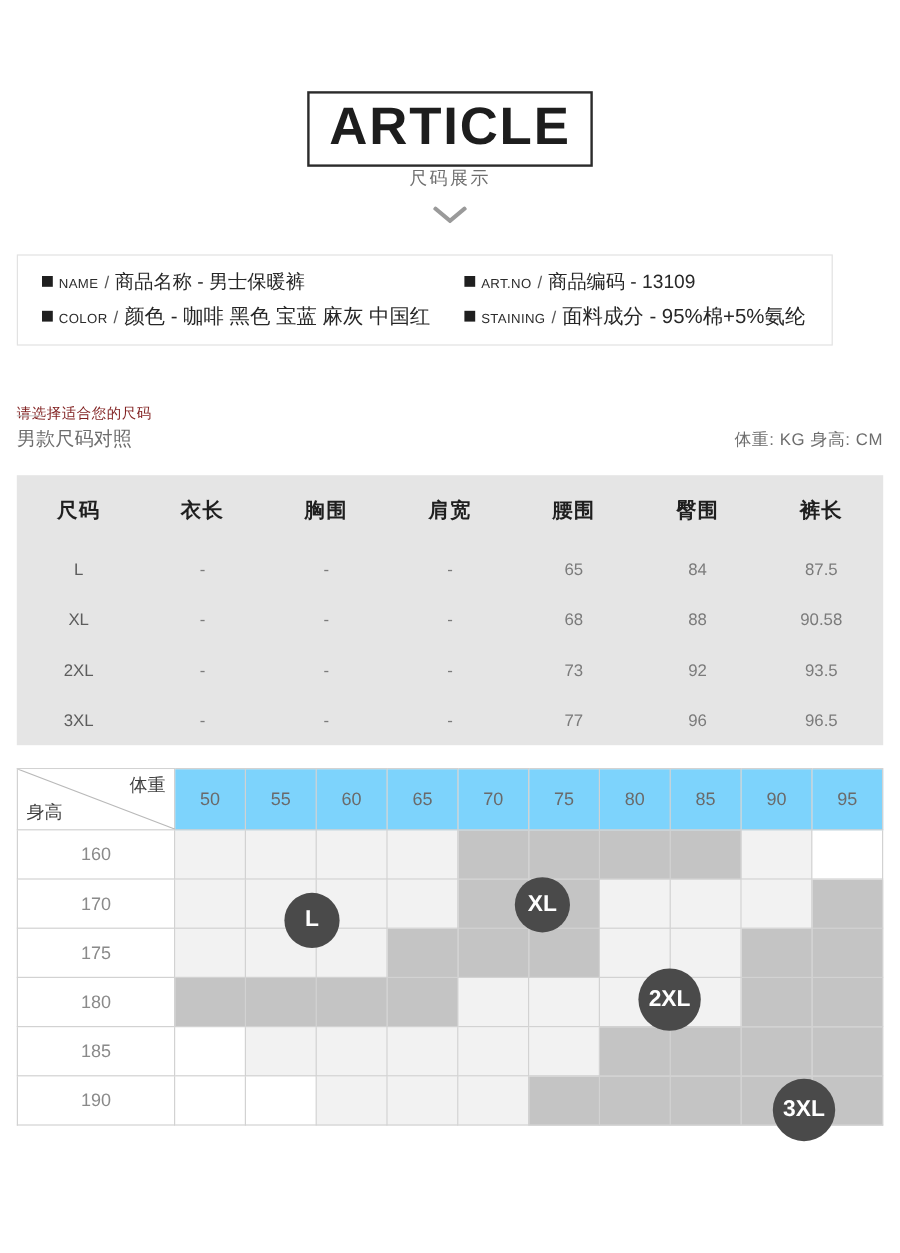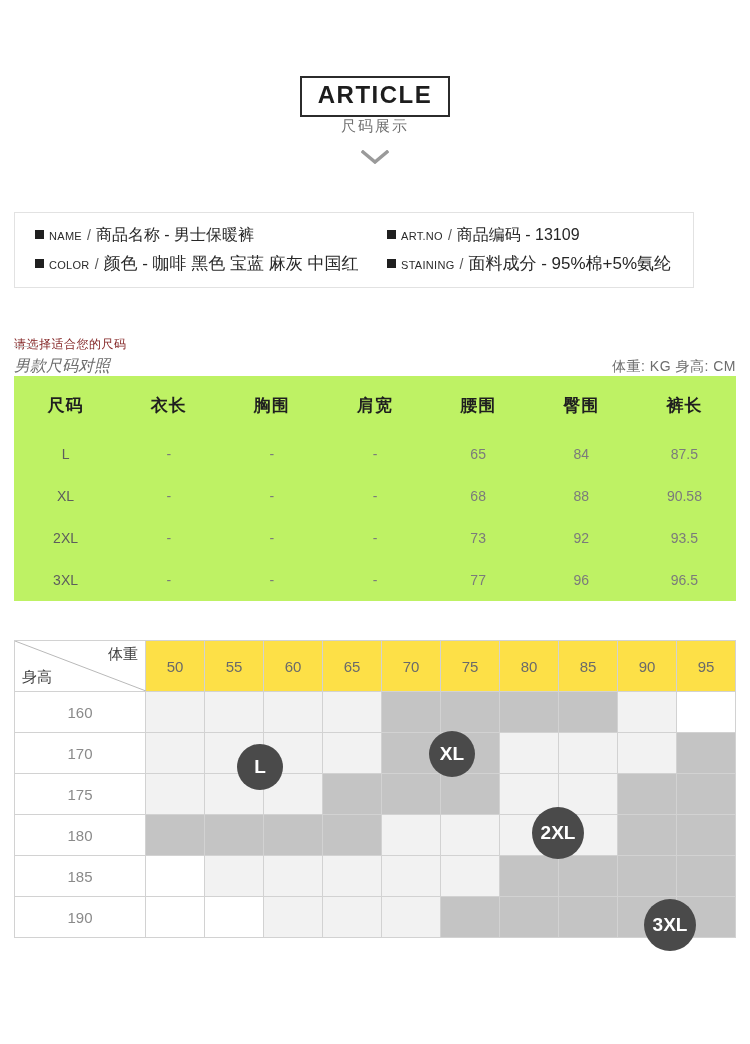--- a/index.html
+++ b/index.html
@@ -13,21 +13,21 @@
   .page{position:relative;width:750px;height:1044px;box-sizing:border-box;}
 
   
   .header{padding-top:76px;text-align:center;}
   .article-box{
     display:inline-block;
     border:2px solid #2b2b2b;
     padding:4px 16px 7px 16px;
   }
   .article-text{
-    font-size:24px;font-weight:bold;letter-spacing:1.5px;
+    font-size:44px;font-weight:bold;letter-spacing:1.5px;
     color:#1d1d1d;line-height:1.08;
   }
   .subtitle{
     font-size:15px;color:#6f6f6f;letter-spacing:2px;
   }
   .chev{margin-top:14px;display:flex;justify-content:center;}
   .chev svg{display:block;}
 
   
   .info-box{
@@ -53,27 +53,27 @@
   
   .sec{position:absolute;left:14px;width:722px;}
   .sec-title{top:336px;font-size:12px;color:#7f1d1d;letter-spacing:.5px;}
   .sec-dash{
     top:346px;width:22px;height:1px;background:#c9c9c9;left:14px;
     position:absolute;
   }
   .sec-sub{
     top:356px;display:flex;justify-content:space-between;align-items:baseline;
   }
-  .sec-sub .left{font-size:16px;color:#6d6d6d;font-style:italic;}
+  .sec-sub .left{font-size:16px;color:#6d6d6d;}
   .sec-sub .right{font-size:14px;color:#6d6d6d;letter-spacing:.5px;}
 
   
   .meas{
-    position:absolute;left:14px;top:376px;width:722px;
-    background:#bef264;box-sizing:border-box;
+    position:absolute;left:14px;top:396px;width:722px;
+    background:#e5e5e5;box-sizing:border-box;
     padding:0;
   }
   .meas table{width:100%;border-collapse:collapse;}
   .meas th{
     font-size:17px;font-weight:bold;color:#1f1f1f;
     padding:18px 0 16px 0;text-align:center;letter-spacing:1px;
   }
   .meas td{
     font-size:14px;color:#7b7b7b;text-align:center;padding:13px 0;
   }
@@ -95,21 +95,21 @@
     height:50px;position:relative;background:#ffffff;padding:0;
   }
   .corner svg{position:absolute;left:0;top:0;}
   .corner .w{
     position:absolute;right:7px;top:4px;font-size:15px;color:#3f3f3f;
   }
   .corner .h{
     position:absolute;left:7px;bottom:4px;font-size:15px;color:#3f3f3f;
   }
   .wcol{
-    height:50px;font-size:15px;color:#6a6a6a;background:#fde047;
+    height:50px;font-size:15px;color:#6a6a6a;background:#7dd3fc;
   }
   .hlab{
     height:40px;font-size:15px;color:#8a8a8a;background:#ffffff;
   }
   .cell{height:40px;}
   .s0{background:#ffffff;}
   .s1{background:#f2f2f2;}
   .s2{background:#c4c4c4;}
 
   

